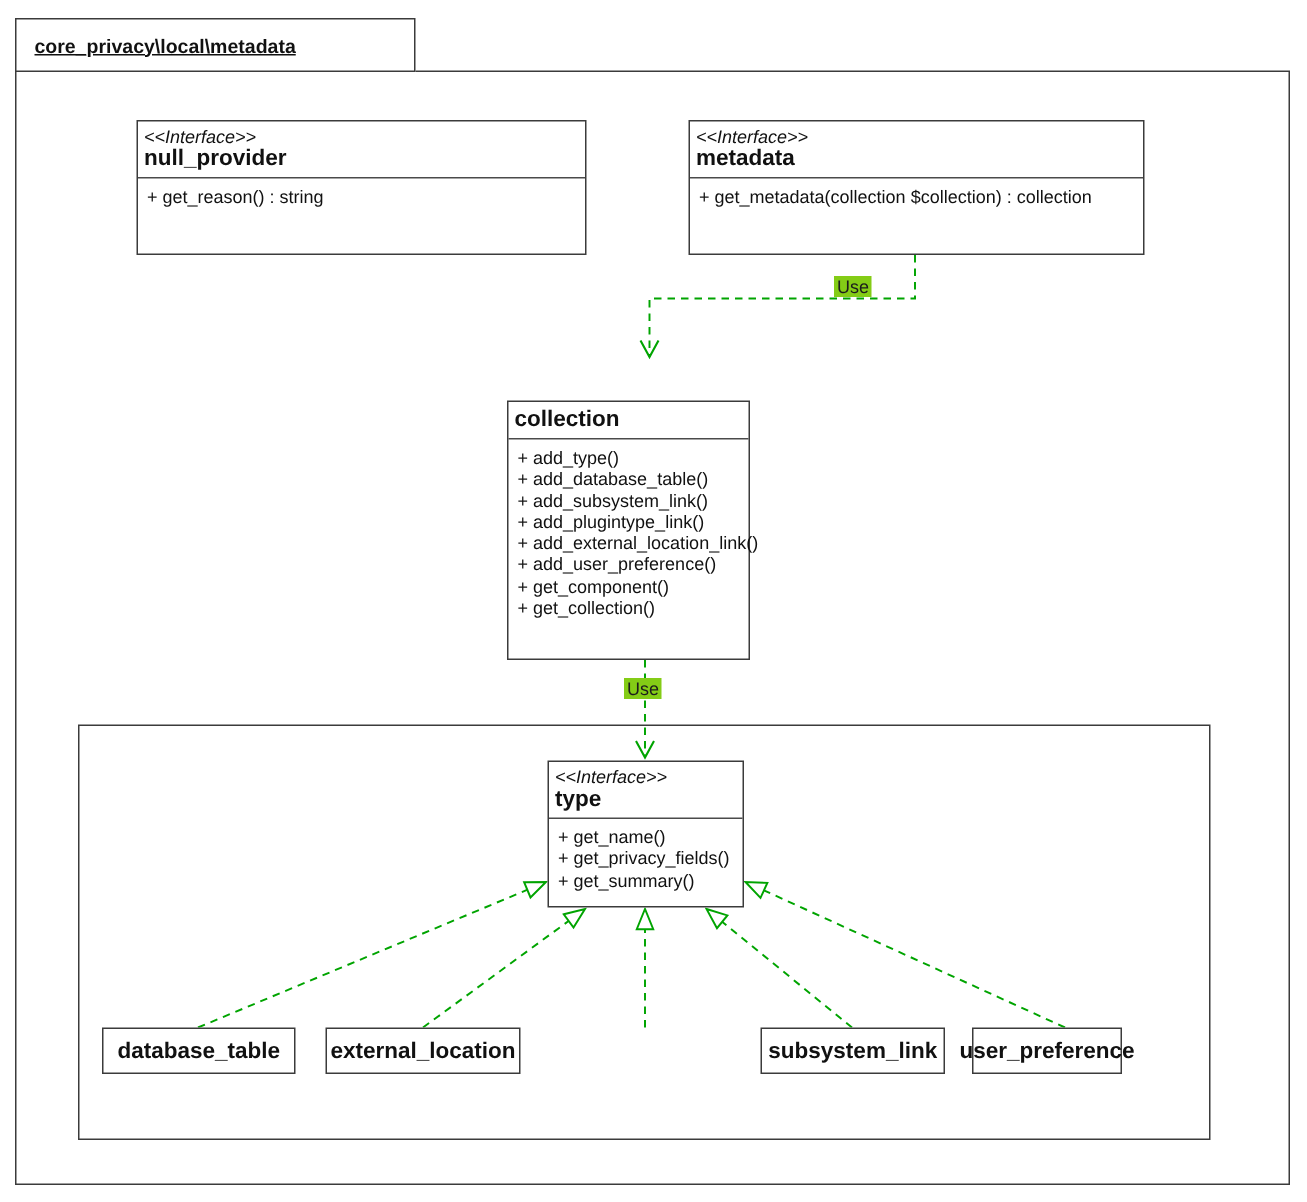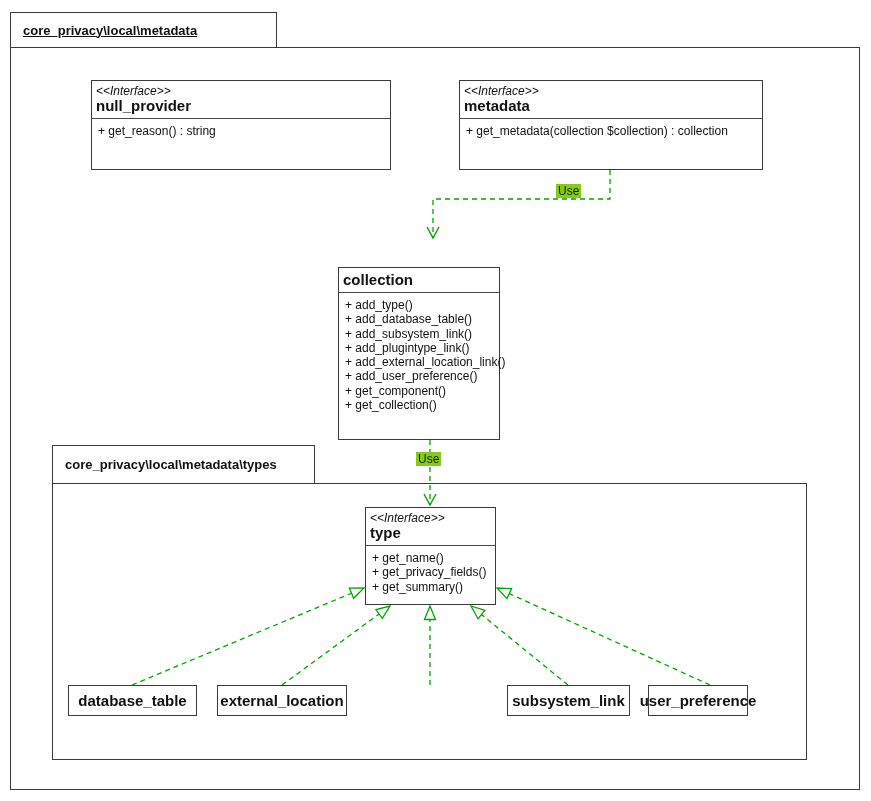--- a/index.html
+++ b/index.html
@@ -90,23 +90,20 @@
 <body>
 
 <div id="canvas">
 
   <div class="pkg-body" style="left:10px; top:47px; width:850px; height:743px;"></div>
   <div class="pkg-tab" style="left:10px; top:12px; width:267px; height:36px;text-decoration:underline;">
     <span>core_privacy\local\metadata</span>
   </div>
 
   <div class="pkg-body" style="left:52px; top:483px; width:755px; height:277px;"></div>
-  <div class="pkg-tab" style="left:52px; top:445px; width:263px; height:39px;">
-    <span>core_privacy\local\metadata\types</span>
-  </div>
 
   <svg id="edges" width="871" height="801" viewBox="0 0 871 801">
     <defs>
       <marker id="vee" markerUnits="userSpaceOnUse" markerWidth="14" markerHeight="14" refX="12" refY="7" orient="auto">
         <path d="M1,1 L12,7 L1,13" fill="none" stroke="#00a400" stroke-width="1.4"></path>
       </marker>
       <marker id="tri" markerUnits="userSpaceOnUse" markerWidth="16" markerHeight="14" refX="14.5" refY="7" orient="auto">
         <path d="M1,1.5 L14.5,7 L1,12.5 Z" fill="#ffffff" stroke="#00a400" stroke-width="1.3"></path>
       </marker>
     </defs>

